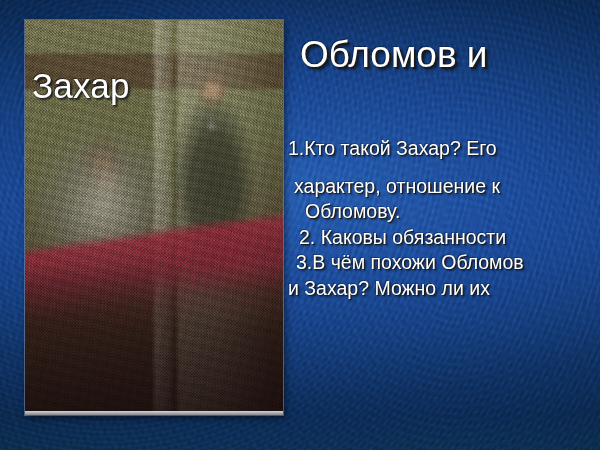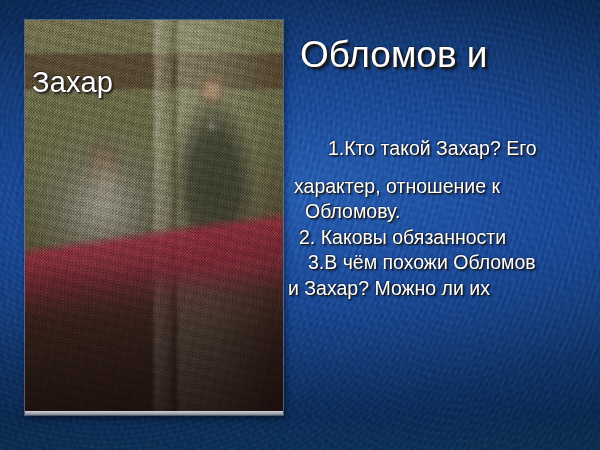--- a/index.html
+++ b/index.html
@@ -126,21 +126,21 @@
     bottom: 0;
     height: 4px;
     background: linear-gradient(180deg, rgba(226,228,232,0.92), rgba(150,155,165,0.85));
   }
 
   
   #image-caption {
     position: absolute;
     left: 32px;
     top: 68px;
-    font-size: 29px;
+    font-size: 35px;
     line-height: 1;
     color: #ffffff;
     letter-spacing: 0.2px;
     text-shadow:
        1px 1px 0 #2a2a2a,
        2px 2px 2px rgba(0,0,0,0.65),
       -1px -1px 0 rgba(0,0,0,0.45);
     white-space: nowrap;
   }
 
@@ -172,26 +172,26 @@
   #body-list li {
     font-size: 19.5px;
     line-height: 25.5px;
     color: #ffffff;
     white-space: nowrap;
     text-shadow:
        1px 1px 0 #1d1d1d,
        2px 2px 2px rgba(0,0,0,0.55),
       -1px -1px 0 rgba(0,0,0,0.3);
   }
-  #body-list li.ind1 { padding-left: 0px; margin-left: 40px; }
+  #body-list li.ind1 { padding-left: 0px; }
   #body-list li.ind2 { padding-left: 6px; margin-top: 12px; }
   #body-list li.ind3 { padding-left: 17px; }
   #body-list li.ind4 { padding-left: 11px; }
   #body-list li.ind5 { padding-left: 26px; }
-  #body-list li.ind6 { padding-left: 8px; margin-left: 12px; }
+  #body-list li.ind6 { padding-left: 8px; }
   #body-list li.ind7 { padding-left: 0; }
   #body-list li.ind8 { padding-left: 0px; }
 </style>
 </head>
 <body>
 
 <div id="slide">
 
   <div id="bg-texture"></div>
   <div id="bg-texture2"></div>

